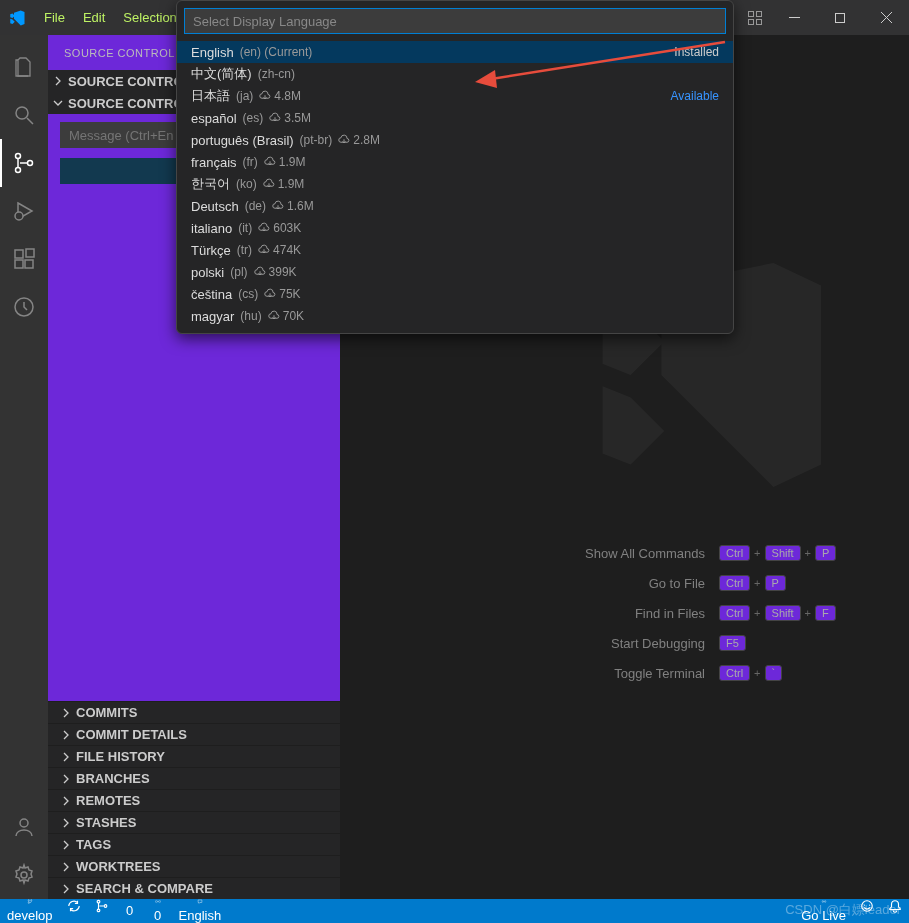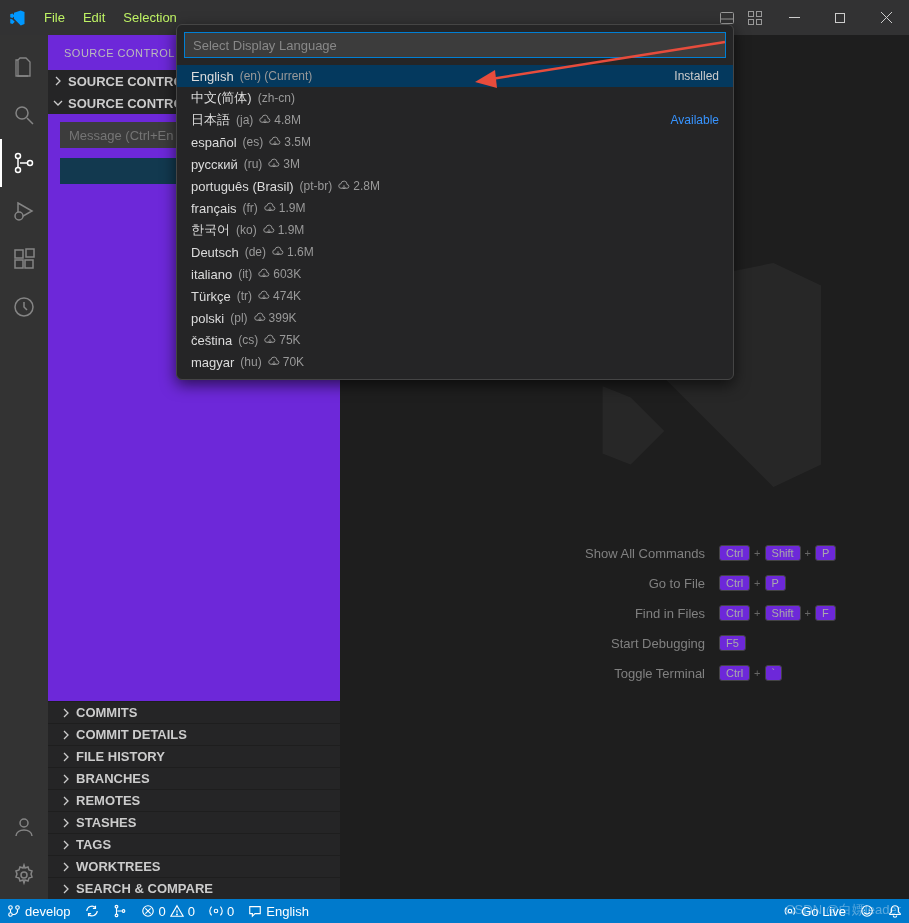--- a/index.html
+++ b/index.html
@@ -33,37 +33,37 @@
 
 .editor { flex: 1; background: #1e1e1e; position: relative; display: flex; align-items: center; justify-content: center; }
 .watermark { position: absolute; top: 200px; right: 60px; opacity: 0.04; }
 .shortcuts { position: absolute; top: 510px; left: 0; right: 40px; display: flex; flex-direction: column; gap: 14px; align-items: flex-end; }
 .shortcut-row { display: flex; align-items: flex-end; gap: 14px; }
 .shortcut-label { color: #808080; font-size: 13px; text-align: right; }
 .shortcut-keys { display: flex; align-items: center; gap: 4px; width: 150px; }
 .key { background: #6d28d9; border: 1px solid #444; border-radius: 3px; padding: 1px 6px; font-size: 11px; color: #aaa; }
 .plus { color: #666; font-size: 11px; }
 
-.quickpick { position: absolute; top: 24px; left: 176px; width: 558px; background: #252526; border: 1px solid #454545; border-radius: 6px; box-shadow: 0 5px 15px rgba(0,0,0,0.6); z-index: 100; }
+.quickpick { position: absolute; top: 0; left: 176px; width: 558px; background: #252526; border: 1px solid #454545; border-radius: 6px; box-shadow: 0 5px 15px rgba(0,0,0,0.6); z-index: 100; }
 .qp-input { width: calc(100% - 14px); margin: 7px; height: 26px; background: #3c3c3c; border: 1px solid #007fd4; color: #cccccc; padding: 0 8px; font-family: inherit; outline: none; }
 .qp-input::placeholder { color: #888; }
 .qp-list { max-height: 340px; overflow: hidden; padding-bottom: 6px; }
 .qp-item { display: flex; align-items: center; padding: 2px 14px; height: 22px; color: #cccccc; }
 .qp-item.selected { background: #04395e; }
 .qp-name { color: #dcdcdc; }
 .qp-code { color: #999; font-size: 12px; margin-left: 6px; }
 .qp-dl { color: #999; font-size: 12px; margin-left: 6px; display: inline-flex; align-items: center; gap: 3px; }
 .qp-tag { margin-left: auto; font-size: 12px; text-align: right; }
 .qp-tag.installed { color: #cccccc; }
 .qp-tag.available { color: #3794ff; }
 
 .arrow { position: absolute; top: 40px; left: 455px; z-index: 200; pointer-events: none; }
 
 .statusbar { height: 24px; background: #007acc; display: flex; align-items: center; color: #fff; font-size: 12px; }
-.sb-item { padding: 0 7px; height: 100%; display: inline-flex; align-items: center; gap: 4px; }
+.sb-item { padding: 0 7px; height: 100%; display: inline-flex; align-items: center; gap: 4px; flex-direction: column; }
 .sb-spacer { flex: 1; }
 
 .csdn-wm { position: absolute; bottom: 4px; right: 8px; color: rgba(255,255,255,0.35); font-size: 13px; z-index: 300; pointer-events: none; }
 </style>
 </head>
 <body>
 
 <div class="titlebar">
   <svg class="vscode-icon" viewBox="0 0 24 24">
       <path fill="#0098ff" d="M17 2l5 2v16l-5 2-9-9V5l9-3zM3 7l3-1 3 3-3 3-3-1V7zm0 10v-4l3 1 3 3-3 3-3-1z"></path>
@@ -413,28 +413,20 @@
       </div>
       <div class="qp-item">
         <span class="qp-name">español</span>
         <span class="qp-code">(es)</span>
         <span class="qp-dl"><svg width="12" height="12" viewBox="0 0 16 16" fill="none" stroke="#999" stroke-width="1.3">
             <path d="M4 11a3 3 0 0 1 0-6 4 4 0 0 1 8 1 2.5 2.5 0 0 1 0 5H4z"></path>
             <path d="M8 7v5m-2-2l2 2 2-2"></path>
           </svg> 3.5M</span>
       </div>
       <div class="qp-item">
-        <span class="qp-name">русский</span>
-        <span class="qp-code">(ru)</span>
-        <span class="qp-dl"><svg width="12" height="12" viewBox="0 0 16 16" fill="none" stroke="#999" stroke-width="1.3">
-            <path d="M4 11a3 3 0 0 1 0-6 4 4 0 0 1 8 1 2.5 2.5 0 0 1 0 5H4z"></path>
-            <path d="M8 7v5m-2-2l2 2 2-2"></path>
-          </svg> 3M</span>
-      </div>
-      <div class="qp-item">
         <span class="qp-name">português (Brasil)</span>
         <span class="qp-code">(pt-br)</span>
         <span class="qp-dl"><svg width="12" height="12" viewBox="0 0 16 16" fill="none" stroke="#999" stroke-width="1.3">
             <path d="M4 11a3 3 0 0 1 0-6 4 4 0 0 1 8 1 2.5 2.5 0 0 1 0 5H4z"></path>
             <path d="M8 7v5m-2-2l2 2 2-2"></path>
           </svg> 2.8M</span>
       </div>
       <div class="qp-item">
         <span class="qp-name">français</span>
         <span class="qp-code">(fr)</span>

